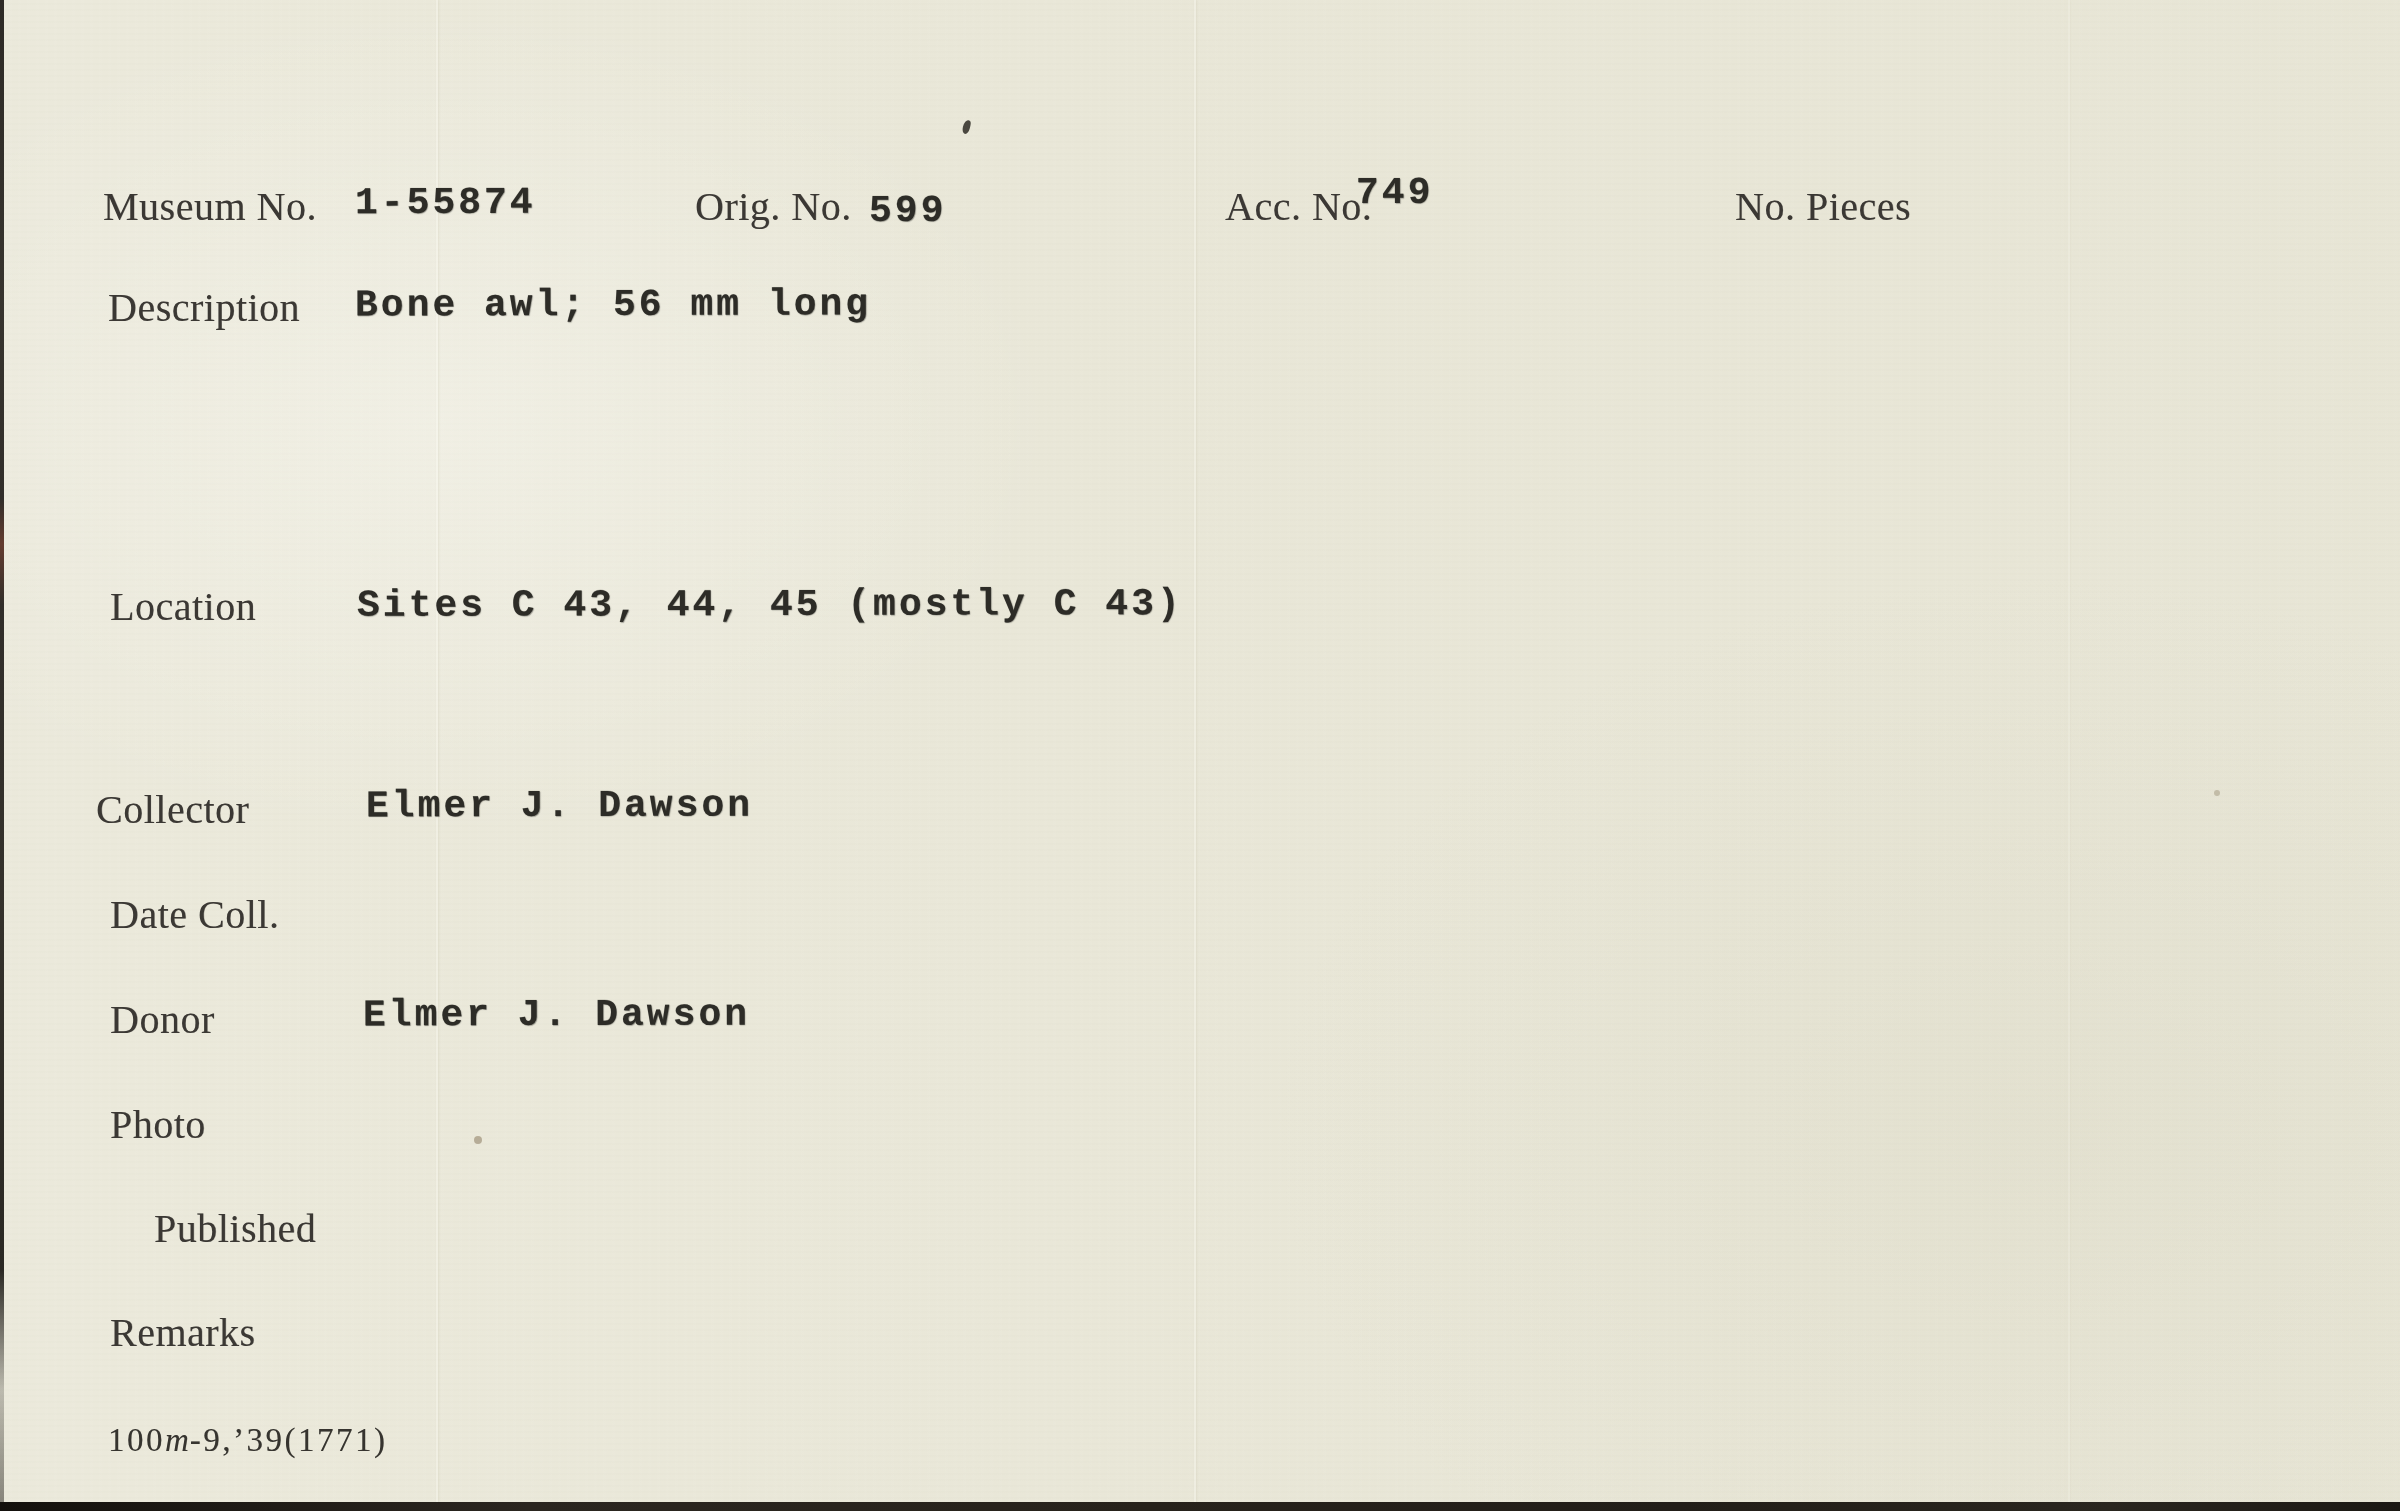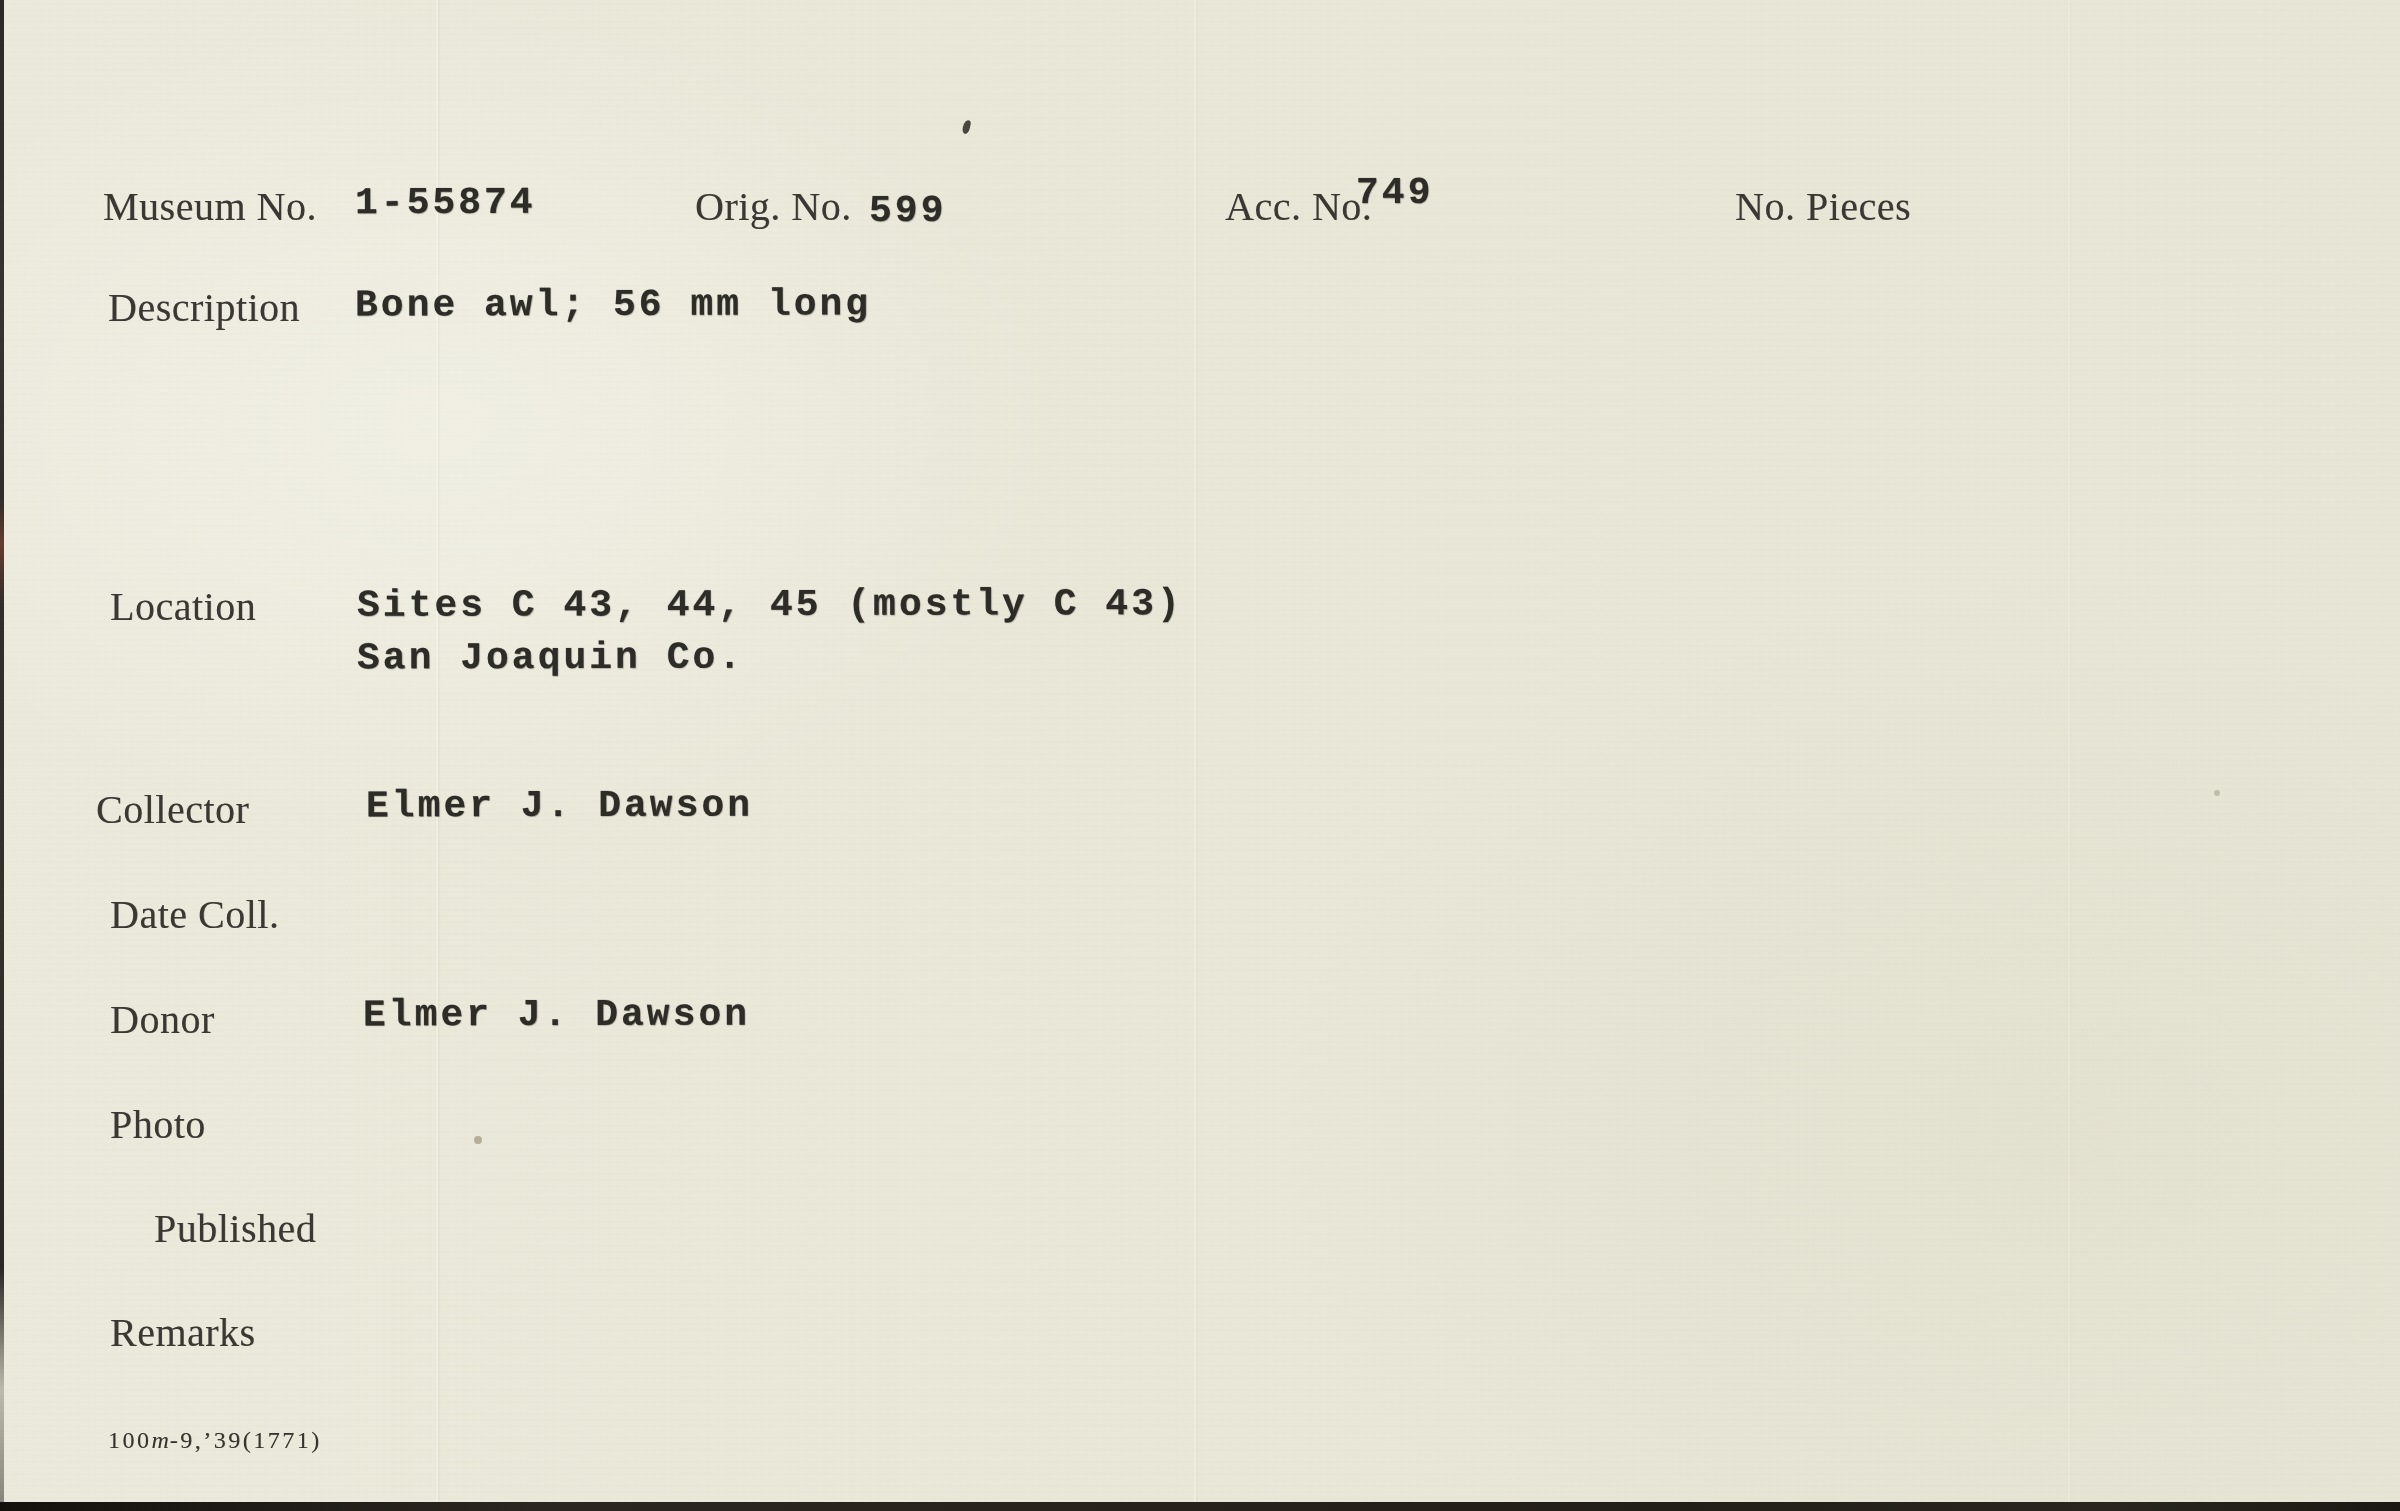--- a/index.html
+++ b/index.html
@@ -64,21 +64,21 @@
     color: #2d2c27;
     text-shadow: 0.6px 0.6px 1px rgba(40,39,35,0.45), -0.3px -0.3px 0.5px rgba(40,39,35,0.2);
     white-space: pre;
     transform: rotate(-0.12deg);
   }
   .footer-code {
     position: absolute;
     left: 108px;
     top: 1421px;
     font-family: "Liberation Serif", serif;
-    font-size: 24px;
+    font-size: 33px;
     line-height: 38px;
     letter-spacing: 2.5px;
     color: #36342f;
     text-shadow: 0.3px 0.3px 0.5px rgba(54,52,47,0.35);
     white-space: nowrap;
   }
   .footer-code .it { font-style: italic; letter-spacing: 1px; }
 </style>
 </head>
 <body>
@@ -101,21 +101,20 @@
   <div class="label" style="left:1225px; top:181px;">Acc. No.</div>
   <div class="typed" style="left:1356px; top:166px;">749</div>
 
   <div class="label" style="left:1735px; top:181px;">No. Pieces</div>
 
   <div class="label" style="left:108px; top:282px;">Description</div>
   <div class="typed" style="left:355px; top:278px;">Bone awl; 56 mm long</div>
 
   <div class="label" style="left:110px; top:581px;">Location</div>
   <div class="typed" style="left:357px; top:578px;">Sites C 43, 44, 45 (mostly C 43)</div>
-  <div class="typed" style="left:357px; top:631px;">San Joaquin Co.</div>
 
   <div class="label" style="left:96px; top:784px;">Collector</div>
   <div class="typed" style="left:366px; top:779px;">Elmer J. Dawson</div>
 
   <div class="label" style="left:110px; top:889px;">Date Coll.</div>
 
   <div class="label" style="left:110px; top:994px;">Donor</div>
   <div class="typed" style="left:363px; top:988px;">Elmer J. Dawson</div>
 
   <div class="label" style="left:110px; top:1099px;">Photo</div>

